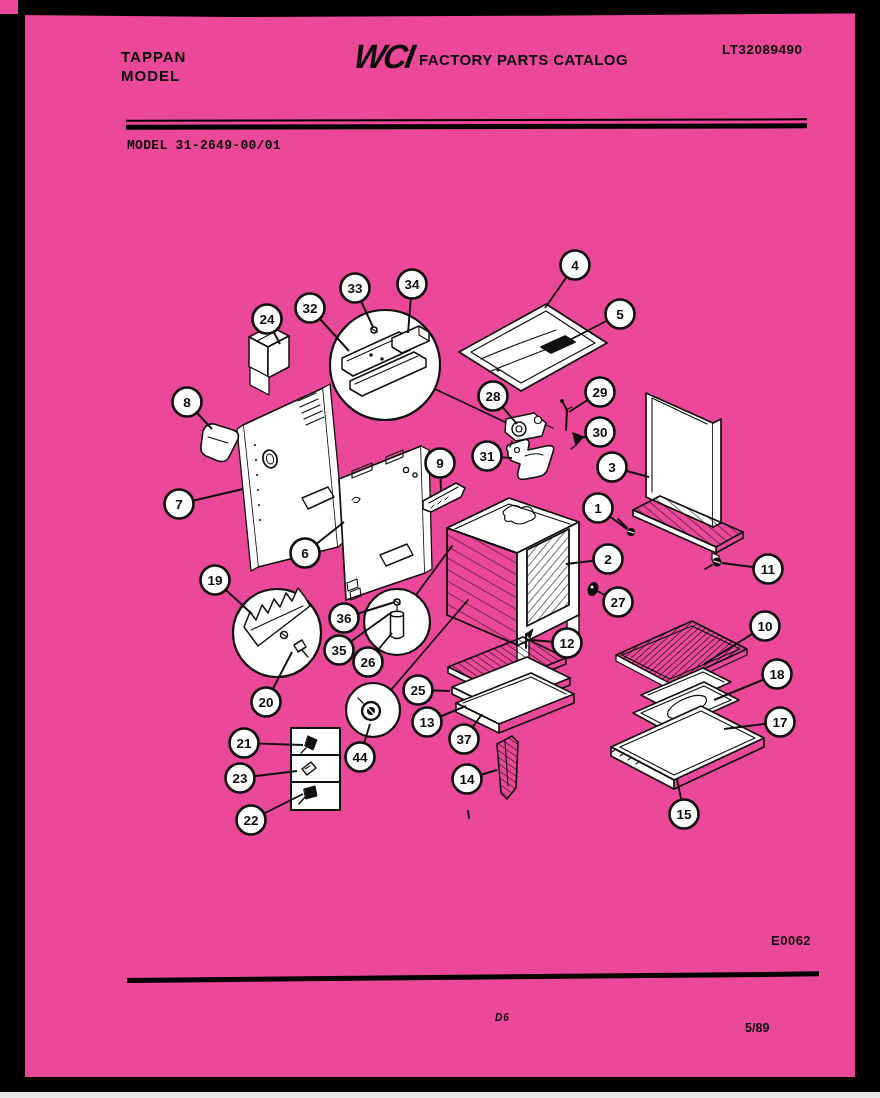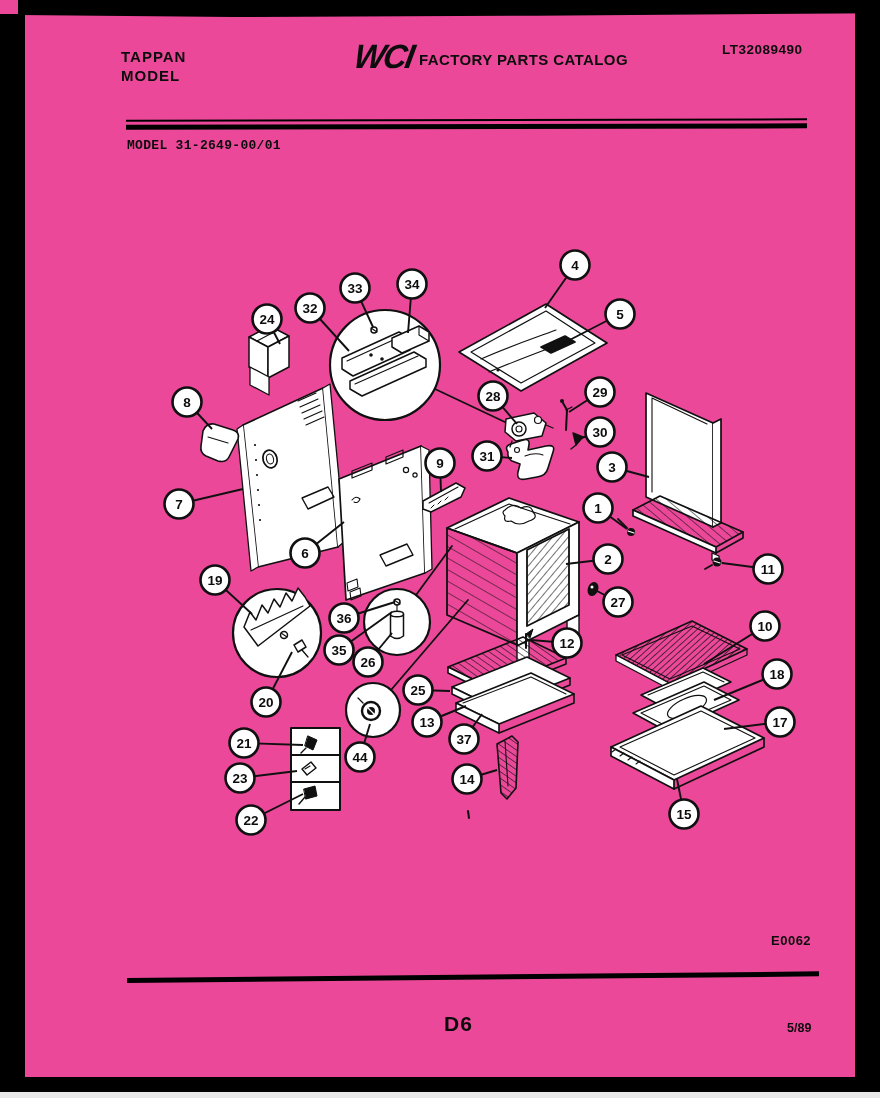--- a/index.html
+++ b/index.html
@@ -17,22 +17,22 @@
   .logo-wci{left:351px;top:38px;font-size:33px;font-style:italic;font-weight:bold;
     letter-spacing:-2px;transform:skewX(-10deg) scaleY(1.02);transform-origin:left bottom;}
   .catalog-title{left:419px;top:51px;font-size:15px;letter-spacing:.4px;}
   .pub-number{left:722px;top:42px;font-size:13.5px;letter-spacing:.5px;}
   .model-label{left:127px;top:138px;font-size:13px;letter-spacing:.3px;font-family:Liberation Mono, monospace;}
   .rule{position:absolute;background:#000;}
   .rule-thin{left:126px;top:119px;width:681px;height:2px;transform:rotate(-.12deg);}
   .rule-thick{left:126px;top:124px;width:681px;height:4.5px;transform:rotate(-.12deg);}
   .figure-code{left:739px;top:933px;font-size:13px;letter-spacing:.5px;margin-left:32px;}
   .bottom-rule{left:127px;top:978px;width:692px;height:4.5px;transform:rotate(-.55deg);transform-origin:left center;}
-  .page-code{left:444px;top:1012px;font-size:21px;letter-spacing:1px;}
-  .rev-date{left:787px;top:1021px;font-size:12.5px;}
+  .page-code{left:495px;top:1012px;font-size:10px;letter-spacing:1px;font-style:italic;}
+  .rev-date{left:745px;top:1021px;font-size:12.5px;}
   svg.diagram{position:absolute;left:0;top:0;}
   svg .ln{stroke:#101010;fill:none;stroke-linecap:round;stroke-linejoin:round;}
   svg .w{fill:#ffffff;}
   svg .ink{fill:#101010;}
   .leader{stroke:#101010;stroke-width:1.9;}
   .balloon{fill:#ffffff;stroke:#101010;stroke-width:2.6;}
   .balloon-num{font:700 13.5px "Liberation Sans",sans-serif;text-anchor:middle;fill:#0c0c0c;}
 </style>
 </head>
 <body>

